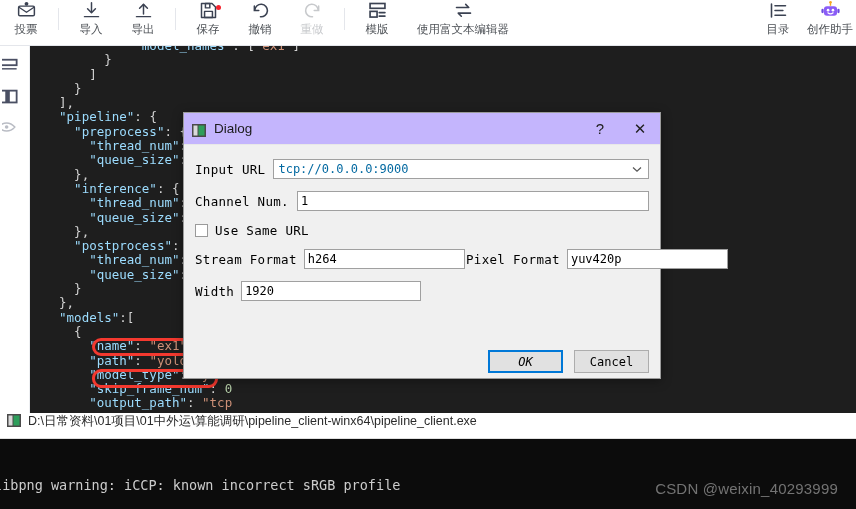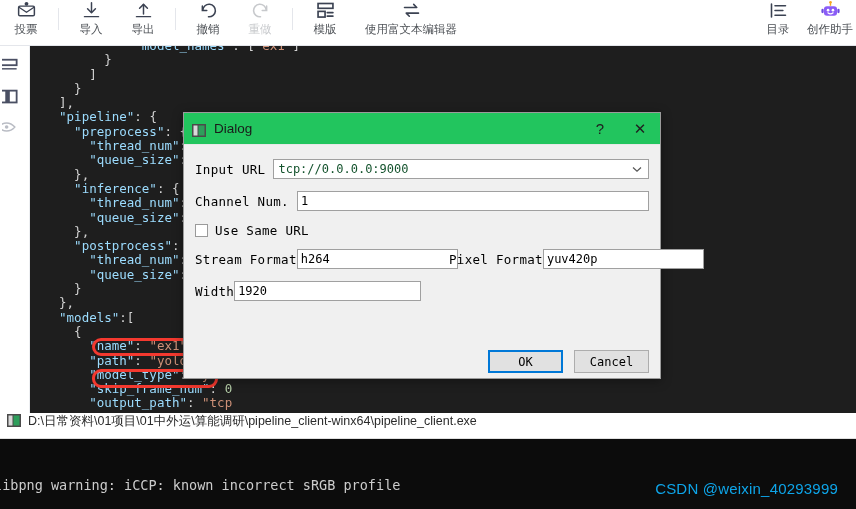--- a/index.html
+++ b/index.html
@@ -101,21 +101,21 @@
   #dialog {
     position: absolute;
     left: 183px; top: 112px;
     width: 478px; height: 267px;
     background: #f0f0f0;
     border: 1px solid #9b9b9b;
     box-shadow: 0 2px 10px rgba(0,0,0,.35);
     font-family: "DejaVu Sans Mono", "Liberation Mono", monospace;
   }
   #dlg-titlebar {
-    height: 32px; background: #22c55e;
+    height: 32px; background: #c4b5fd;
     display: flex; align-items: center;
     border-bottom: 1px solid #e8e8e8;
     padding-left: 8px;
   }
   #dlg-appicon {
     width: 14px; height: 13px; margin-right: 8px;
     display:block;
   }
   #dlg-title {
     font-family: "Liberation Sans", sans-serif;
@@ -151,52 +151,53 @@
   #inputurl-wrap {
     position: relative; flex: 1 1 auto; margin-left: 8px;
   }
   #inputurl-combo {
     width: 100%; height: 20px;
     border: 1px solid #a0a0a0; background: #fff;
     display: flex; align-items: center;
     padding: 0 4px;
     font-size: 12px;
   }
-  #inputurl-text { flex:1 1 auto; color:#14532d; }
+  #inputurl-text { flex:1 1 auto; color:#0369a1; }
   #inputurl-arrow { width: 14px; display:flex; align-items:center; justify-content:center; }
   #chnum-input { flex: 1 1 auto; margin-left: 8px; }
   .cbrow { display: flex; align-items: center; margin-bottom: 11px; }
   .qcheck {
     width: 13px; height: 13px;
     border: 1px solid #9a9a9a; background: #fff;
     margin-right: 7px;
   }
-  .half-row { display: flex; align-items: center; margin-bottom: 12px; gap: 0; }
+  .half-row { display: flex; align-items: center; margin-bottom: 12px; gap: 17px; }
   .half { display: flex; align-items: center; }
-  .half .qinput { flex: 1 1 auto; }
+  .half .qinput { flex: 1 1 auto; margin-left: 7px; }
   #sf-half { width: 240px; }
   #pf-half { width: 207px; margin-left: 14px; }
   #w-half  { width: 226px; }
   #h-half  { width: 222px; margin-left: 14px; }
   #dlg-buttons {
     position: absolute; right: 11px; bottom: 15px;
     display: flex; gap: 11px;
   }
   .qbtn {
     width: 75px; height: 23px;
     font-family: "DejaVu Sans Mono", "Liberation Mono", monospace;
     font-size: 12px;
     display: flex; align-items: center; justify-content: center;
     background: #e1e1e1;
     border: 1px solid #adadad;
     color: #000; cursor: pointer;
   }
   #ok-button {
     border: 2px solid #0078d7;
     background: #e1e1e1;
+    font-style: italic;
   }
 
   
   #console-win {
     position: absolute; left: 0; top: 413px;
     width: 856px; height: 96px;
     background: #0c0c0c;
   }
   #console-title {
     height: 26px;
@@ -219,21 +220,21 @@
     color: #cccccc;
     white-space: pre;
     position: relative;
   }
   .conline { margin-left: -6px; }
   #watermark {
     position: absolute;
     right: 18px; bottom: 12px;
     font-family: "Liberation Sans", sans-serif;
     font-size: 15px;
-    color: #0ea5e9;
+    color: #737373;
     letter-spacing: .2px;
   }
 </style>
 </head>
 <body>
 
 <div id="screen">
 
   <div id="toolbar">
 
@@ -268,20 +269,31 @@
             <path d="M12 16V5"></path>
               <path d="M7.5 9.5L12 5l4.5 4.5"></path>
               <path d="M4 19h16"></path>
           </svg>
         </span>
         <span class="tbl">导出</span>
       </div>
 
       <div class="tb-sep"></div>
 
+      <div class="tb-item">
+        <span class="tb-dot"></span>
+        <span class="tb-ico">
+          <svg width="21" height="21" viewBox="0 0 24 24" fill="none" stroke="#3b4252" stroke-width="1.7" stroke-linejoin="round">
+            <path d="M4 4h12l4 4v12H4z"></path>
+            <rect x="8.5" y="4" width="5" height="5"></rect>
+            <rect x="7.5" y="13" width="9" height="7"></rect>
+          </svg>
+        </span>
+        <span class="tbl">保存</span>
+      </div>
 
       <div class="tb-item">
         <span class="tb-ico">
           <svg width="21" height="21" viewBox="0 0 24 24" fill="none" stroke="#3b4252" stroke-width="1.8" stroke-linecap="round">
             <path d="M5 7v5h5"></path>
             <path d="M5.5 11.5A7.2 7.2 0 1112 19.2"></path>
           </svg>
         </span>
         <span class="tbl">撤销</span>
       </div>

